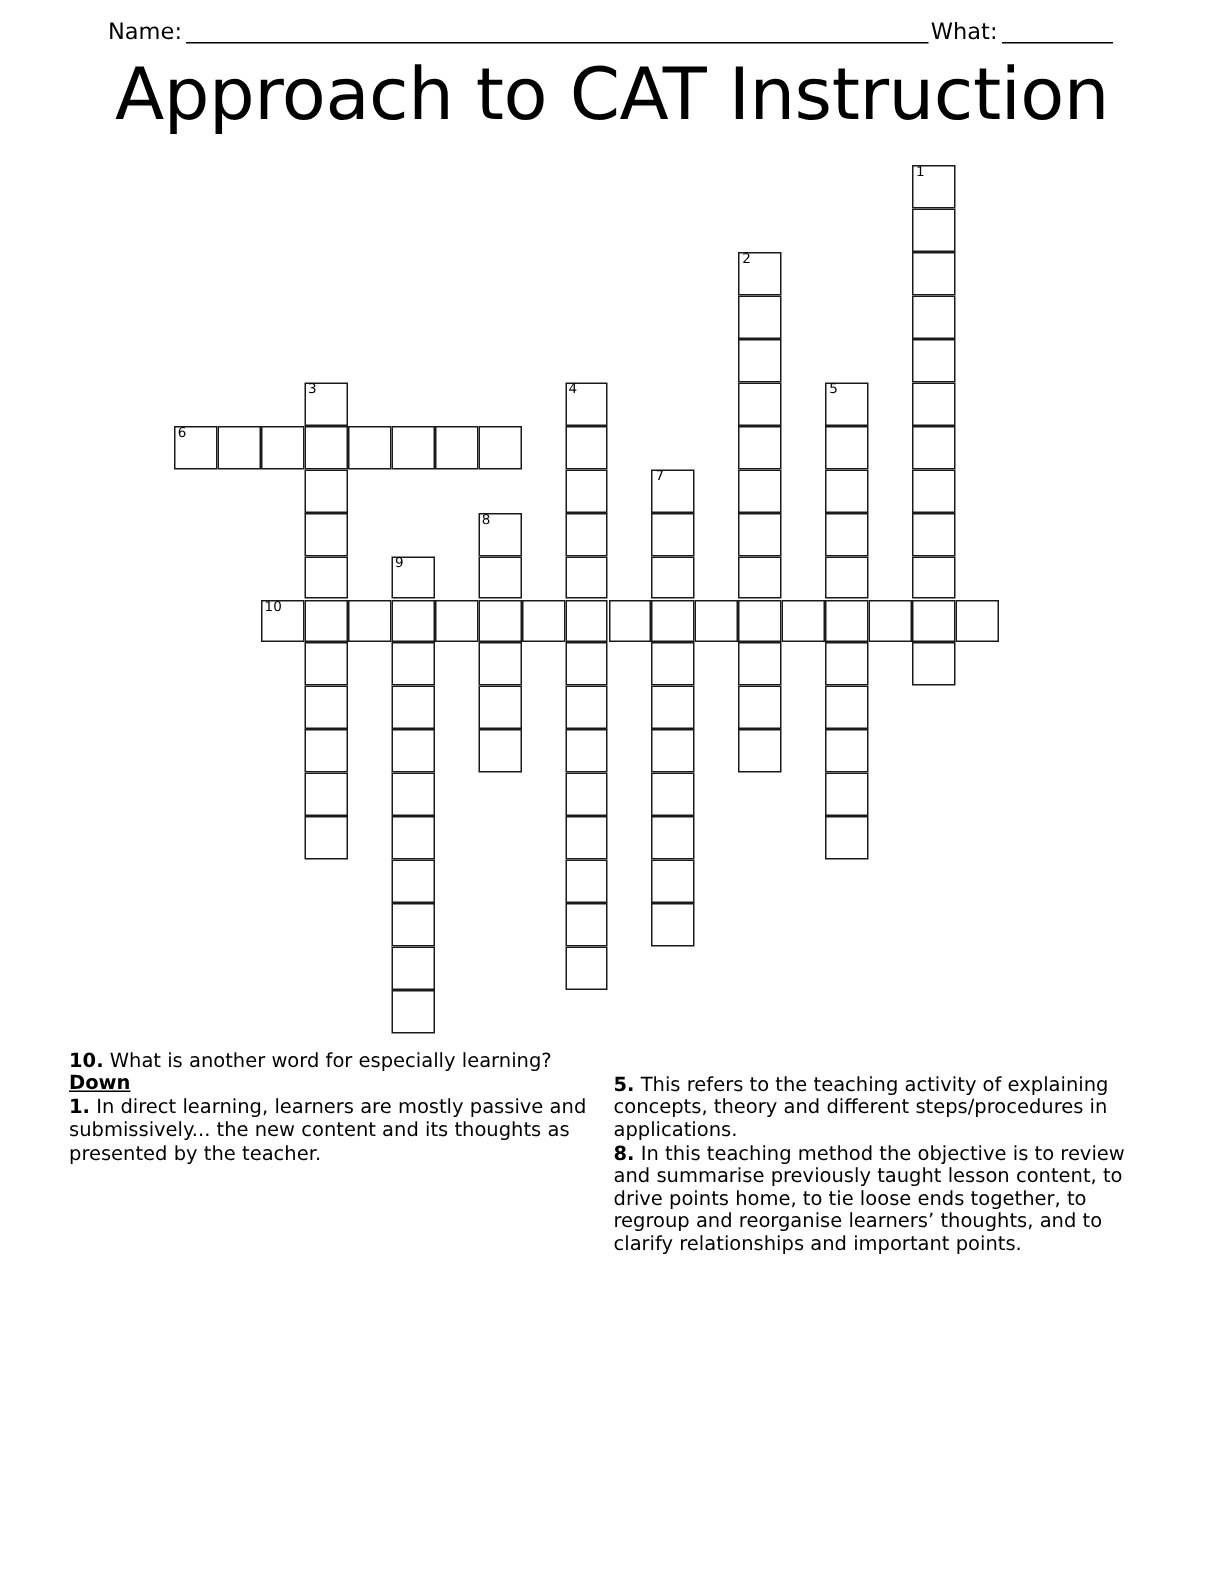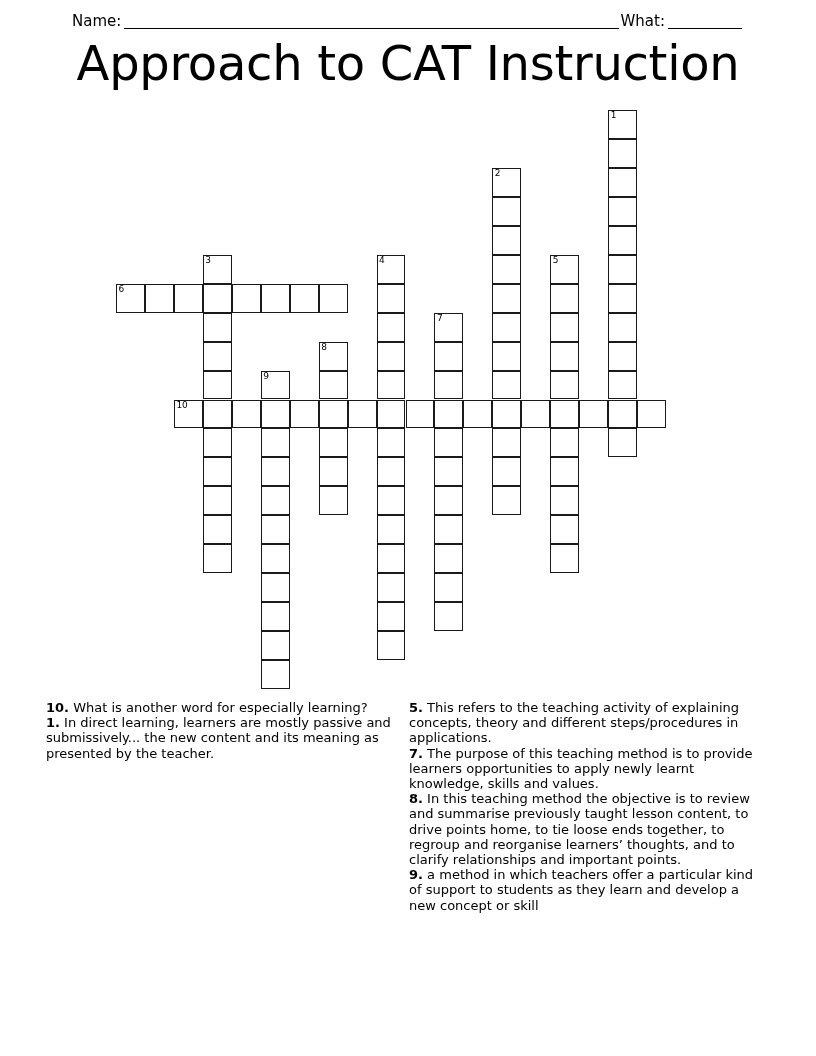--- a/index.html
+++ b/index.html
@@ -101,21 +101,21 @@
 
   .col-left {
     position: absolute;
     left: 46px;
     top: 700px;
     width: 358px;
   }
   .col-right {
     position: absolute;
     left: 409px;
-    top: 700px;
+    top: 716px;
     width: 360px;
   }
 </style>
 </head>
 <body>
 
 <div class="hdr">
   <span class="hdr-name-label">Name:</span>
   <span class="rule rule-name"></span>
   <span class="hdr-date-label">What:</span>
@@ -248,24 +248,23 @@
     <div class="cell" style="left: 463.4px; top: 399.5px; width: 28.95px; height: 28.95px;"></div>
     <div class="cell" style="left: 521.3px; top: 399.5px; width: 28.95px; height: 28.95px;"></div>
     <div class="cell" style="left: 579.2px; top: 399.5px; width: 28.95px; height: 28.95px;"></div>
     <div class="cell" style="left: 637.1px; top: 399.5px; width: 28.95px; height: 28.95px;"></div>
   </div>
 
 <div class="col-left">
   <div id="across-list">
       <p class="clue"><b>10.</b><span> What is another word for especially learning?</span></p>
     </div>
+  <div class="clue-head">Down</div>
   <div id="down-list-left">
-      <p class="clue"><b>1.</b><span> In direct learning, learners are mostly passive and submissively... the new content and its meaning as presented by the teacher.</span></p>
+      <p class="clue"><b>1.</b><span> In direct learning, learners are mostly passive and submissively... the new content and its thoughts as presented by the teacher.</span></p>
     </div>
 </div>
 <div class="col-right">
   <div id="down-list-right">
       <p class="clue"><b>5.</b><span> This refers to the teaching activity of explaining concepts, theory and different steps/procedures in applications.</span></p>
-      <p class="clue"><b>7.</b><span> The purpose of this teaching method is to provide learners opportunities to apply newly learnt knowledge, skills and values.</span></p>
       <p class="clue"><b>8.</b><span> In this teaching method the objective is to review and summarise previously taught lesson content, to drive points home, to tie loose ends together, to regroup and reorganise learners’ thoughts, and to clarify relationships and important points.</span></p>
-      <p class="clue"><b>9.</b><span> a method in which teachers offer a particular kind of support to students as they learn and develop a new concept or skill</span></p>
     </div>
 </div>
 
 </body></html>

